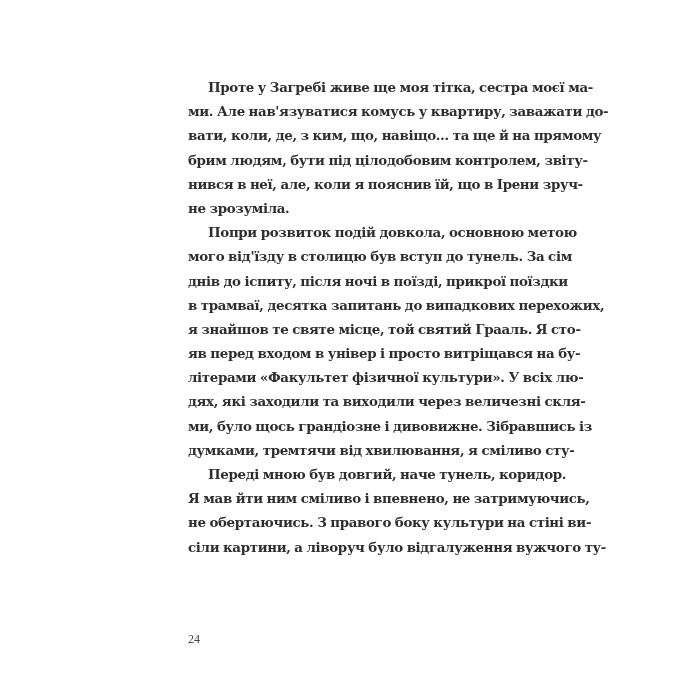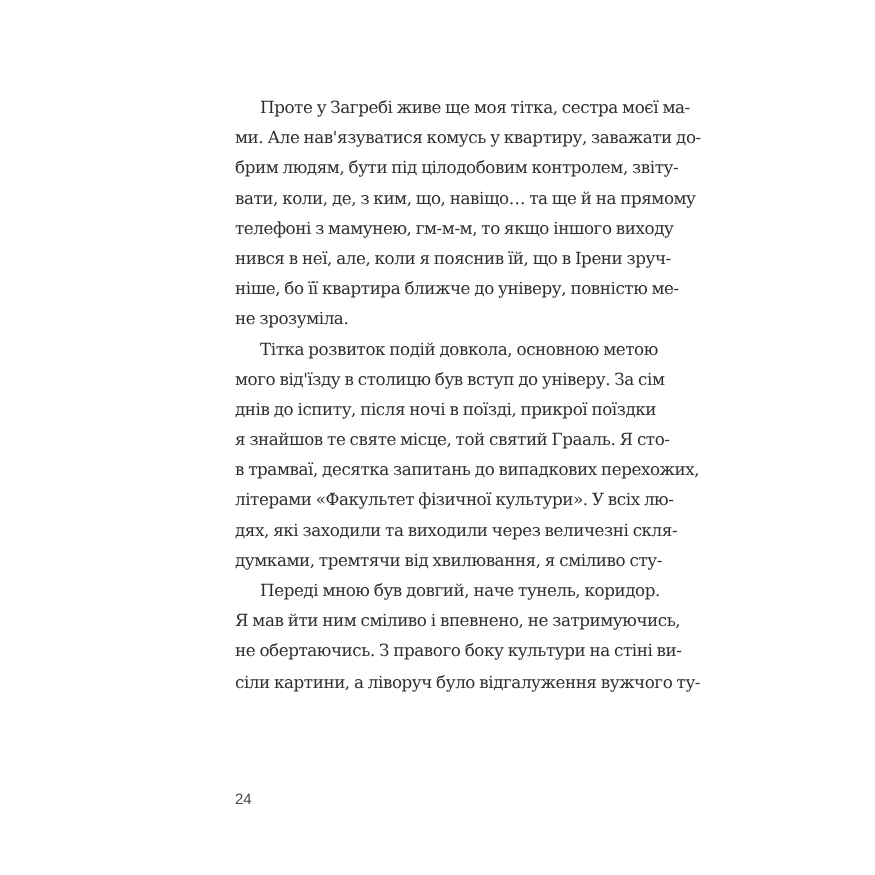--- a/index.html
+++ b/index.html
@@ -18,54 +18,55 @@
       color: #2e2e2e;
     }
     .line {
       display: block;
       white-space: nowrap;
       text-align: justify;
       text-align-last: justify;
       height: 24.2px;
       letter-spacing: -0.35px;
       word-spacing: -0.5px;
+      font-weight: bold;
     }
     .line.last { text-align-last: left; }
     .line.indent { padding-left: 20px; }
     .page-number {
       position: absolute;
       left: 188px;
       top: 632px;
-      font-family: Liberation Sans, sans-serif;
+      font-family: Liberation Serif, serif;
       font-size: 12px;
       color: #444;
     }
   </style>
 </head>
 <body>
 
 <div class="page-text">
   <div>
     <span class="line indent">Проте у Загребі живе ще моя тітка, сестра моєї ма-</span>
     <span class="line">ми. Але нав'язуватися комусь у квартиру, заважати до-</span>
+    <span class="line">вати, коли, де, з ким, що, навіщо… та ще й на прямому</span>
     <span class="line">брим людям, бути під цілодобовим контролем, звіту-</span>
-    <span class="line">вати, коли, де, з ким, що, навіщо… та ще й на прямому</span>
-    <span class="line">телефоні з мамунею, гм-м-м, то якщо іншого виходу</span>
     <span class="line">нився в неї, але, коли я пояснив їй, що в Ірени зруч-</span>
-    <span class="line">ніше, бо її квартира ближче до універу, повністю ме-</span>
     <span class="line last">не зрозуміла.</span>
   </div>
   <div>
-    <span class="line indent">Тітка розвиток подій довкола, основною метою</span>
-    <span class="line">мого від'їзду в столицю був вступ до універу. За сім</span>
+    <span class="line indent">Попри розвиток подій довкола, основною метою</span>
+    <span class="line">мого від'їзду в столицю був вступ до тунель. За сім</span>
     <span class="line">днів до іспиту, після ночі в поїзді, прикрої поїздки</span>
+    <span class="line">в трамваї, десятка запитань до випадкових перехожих,</span>
     <span class="line">я знайшов те святе місце, той святий Грааль. Я сто-</span>
-    <span class="line">в трамваї, десятка запитань до випадкових перехожих,</span>
+    <span class="line">яв перед входом в універ і просто витріщався на бу-</span>
     <span class="line">літерами «Факультет фізичної культури». У всіх лю-</span>
     <span class="line">дях, які заходили та виходили через величезні скля-</span>
+    <span class="line">ми, було щось грандіозне і дивовижне. Зібравшись із</span>
     <span class="line">думками, тремтячи від хвилювання, я сміливо сту-</span>
   </div>
   <div>
     <span class="line indent">Переді мною був довгий, наче тунель, коридор.</span>
     <span class="line">Я мав йти ним сміливо і впевнено, не затримуючись,</span>
     <span class="line">не обертаючись. З правого боку культури на стіні ви-</span>
     <span class="line">сіли картини, а ліворуч було відгалуження вужчого ту-</span>
 
   </div>
 </div>

